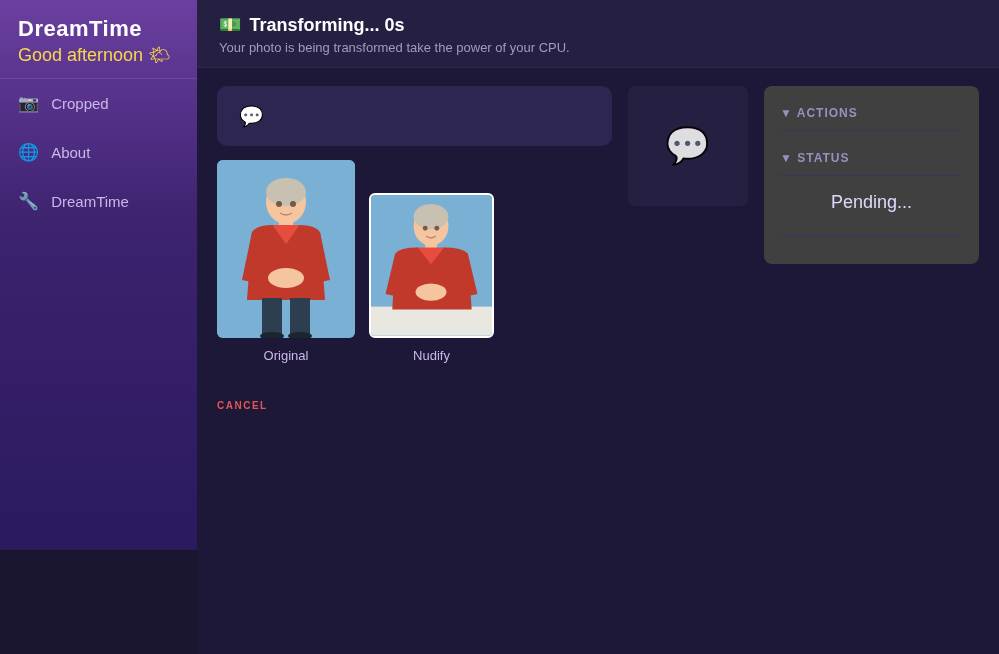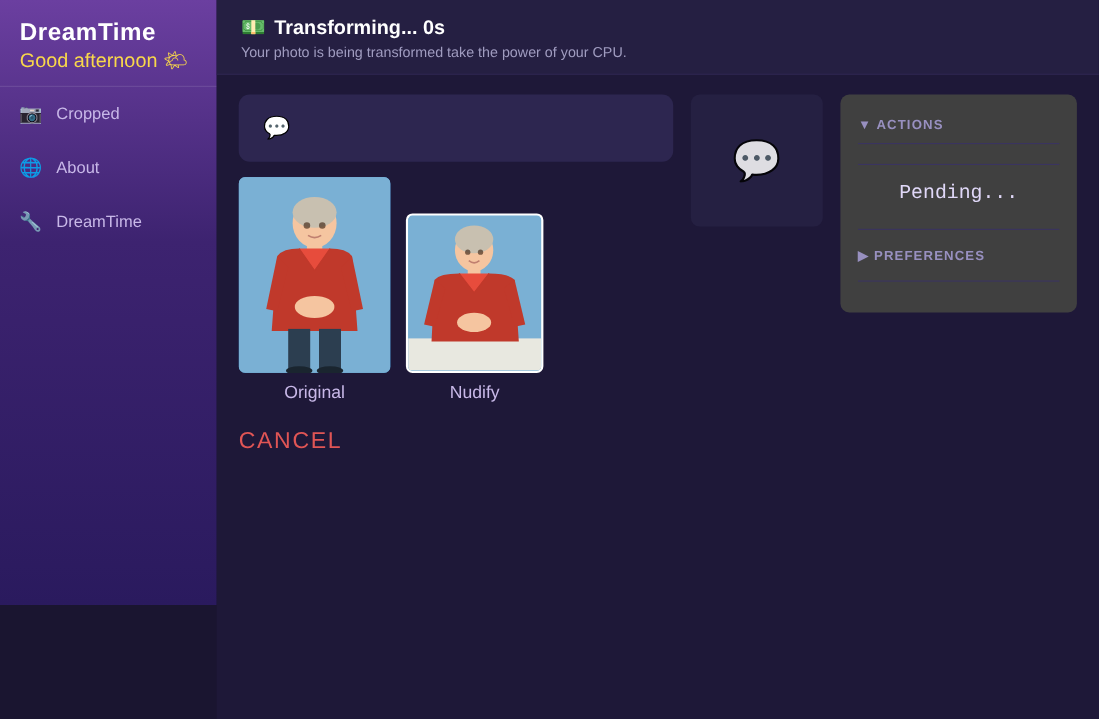--- a/index.html
+++ b/index.html
@@ -146,21 +146,21 @@
       background: #2d2650;
       border-radius: 6px;
       overflow: hidden;
       display: flex;
       align-items: center;
       justify-content: center;
     }
 
     .image-label {
       color: #c8b8e8;
-      font-size: 16px;
+      font-size: 13px;
       margin-top: 4px;
     }
 
     
     .original-img {
       width: 138px;
       height: 178px;
       background: linear-gradient(180deg, #5b9bd5 0%, #4a8bc4 30%, #3a7ab0 100%);
       position: relative;
       overflow: hidden;
@@ -177,27 +177,27 @@
 
     
     .person-svg {
       width: 100%;
       height: 100%;
     }
 
     
     #cancel-btn {
       color: #e05555;
-      font-size: 21px;
-      font-weight: 400;
+      font-size: 10px;
+      font-weight: 700;
       letter-spacing: 1.5px;
       cursor: pointer;
       padding: 8px 0;
       display: inline-block;
-      margin-top: 0;
+      margin-top: 15px;
     }
 
     
     #middle-panel {
       width: 120px;
       min-width: 120px;
       background: #252042;
       border-radius: 8px;
       display: flex;
       align-items: center;
@@ -248,21 +248,20 @@
       border-top: 1px solid #3a3460;
       margin: 4px 0 8px 0;
     }
 
     .status-text {
       color: #e0d8f8;
       font-size: 18px;
       font-weight: 500;
       text-align: center;
       padding: 8px 0 12px 0;
-      font-family: Liberation Mono, monospace;
     }
 
     .collapsed-header {
       display: flex;
       align-items: center;
       gap: 6px;
       color: #9890c0;
       font-size: 12px;
       letter-spacing: 1px;
       font-weight: 600;
@@ -395,30 +394,27 @@
     <div id="right-panel">
 
       <div class="panel-section">
         <div class="section-header">
           <span>▼ ACTIONS</span>
         </div>
         <hr class="section-divider">
       </div>
 
       <div class="panel-section">
+        <div class="section-header">
+          <span>▼ STATUS</span>
+        </div>
         <hr class="section-divider">
         <div class="status-text">Pending...</div>
       </div>
 
-      <div class="panel-section">
-        <hr class="section-divider">
-        <div class="collapsed-header">
-          <span>▶ PREFERENCES</span>
-        </div>
-      </div>
 
       <div class="panel-section">
         <hr class="section-divider">
       </div>
 
     </div>
 
   </div>
 </div>
 

